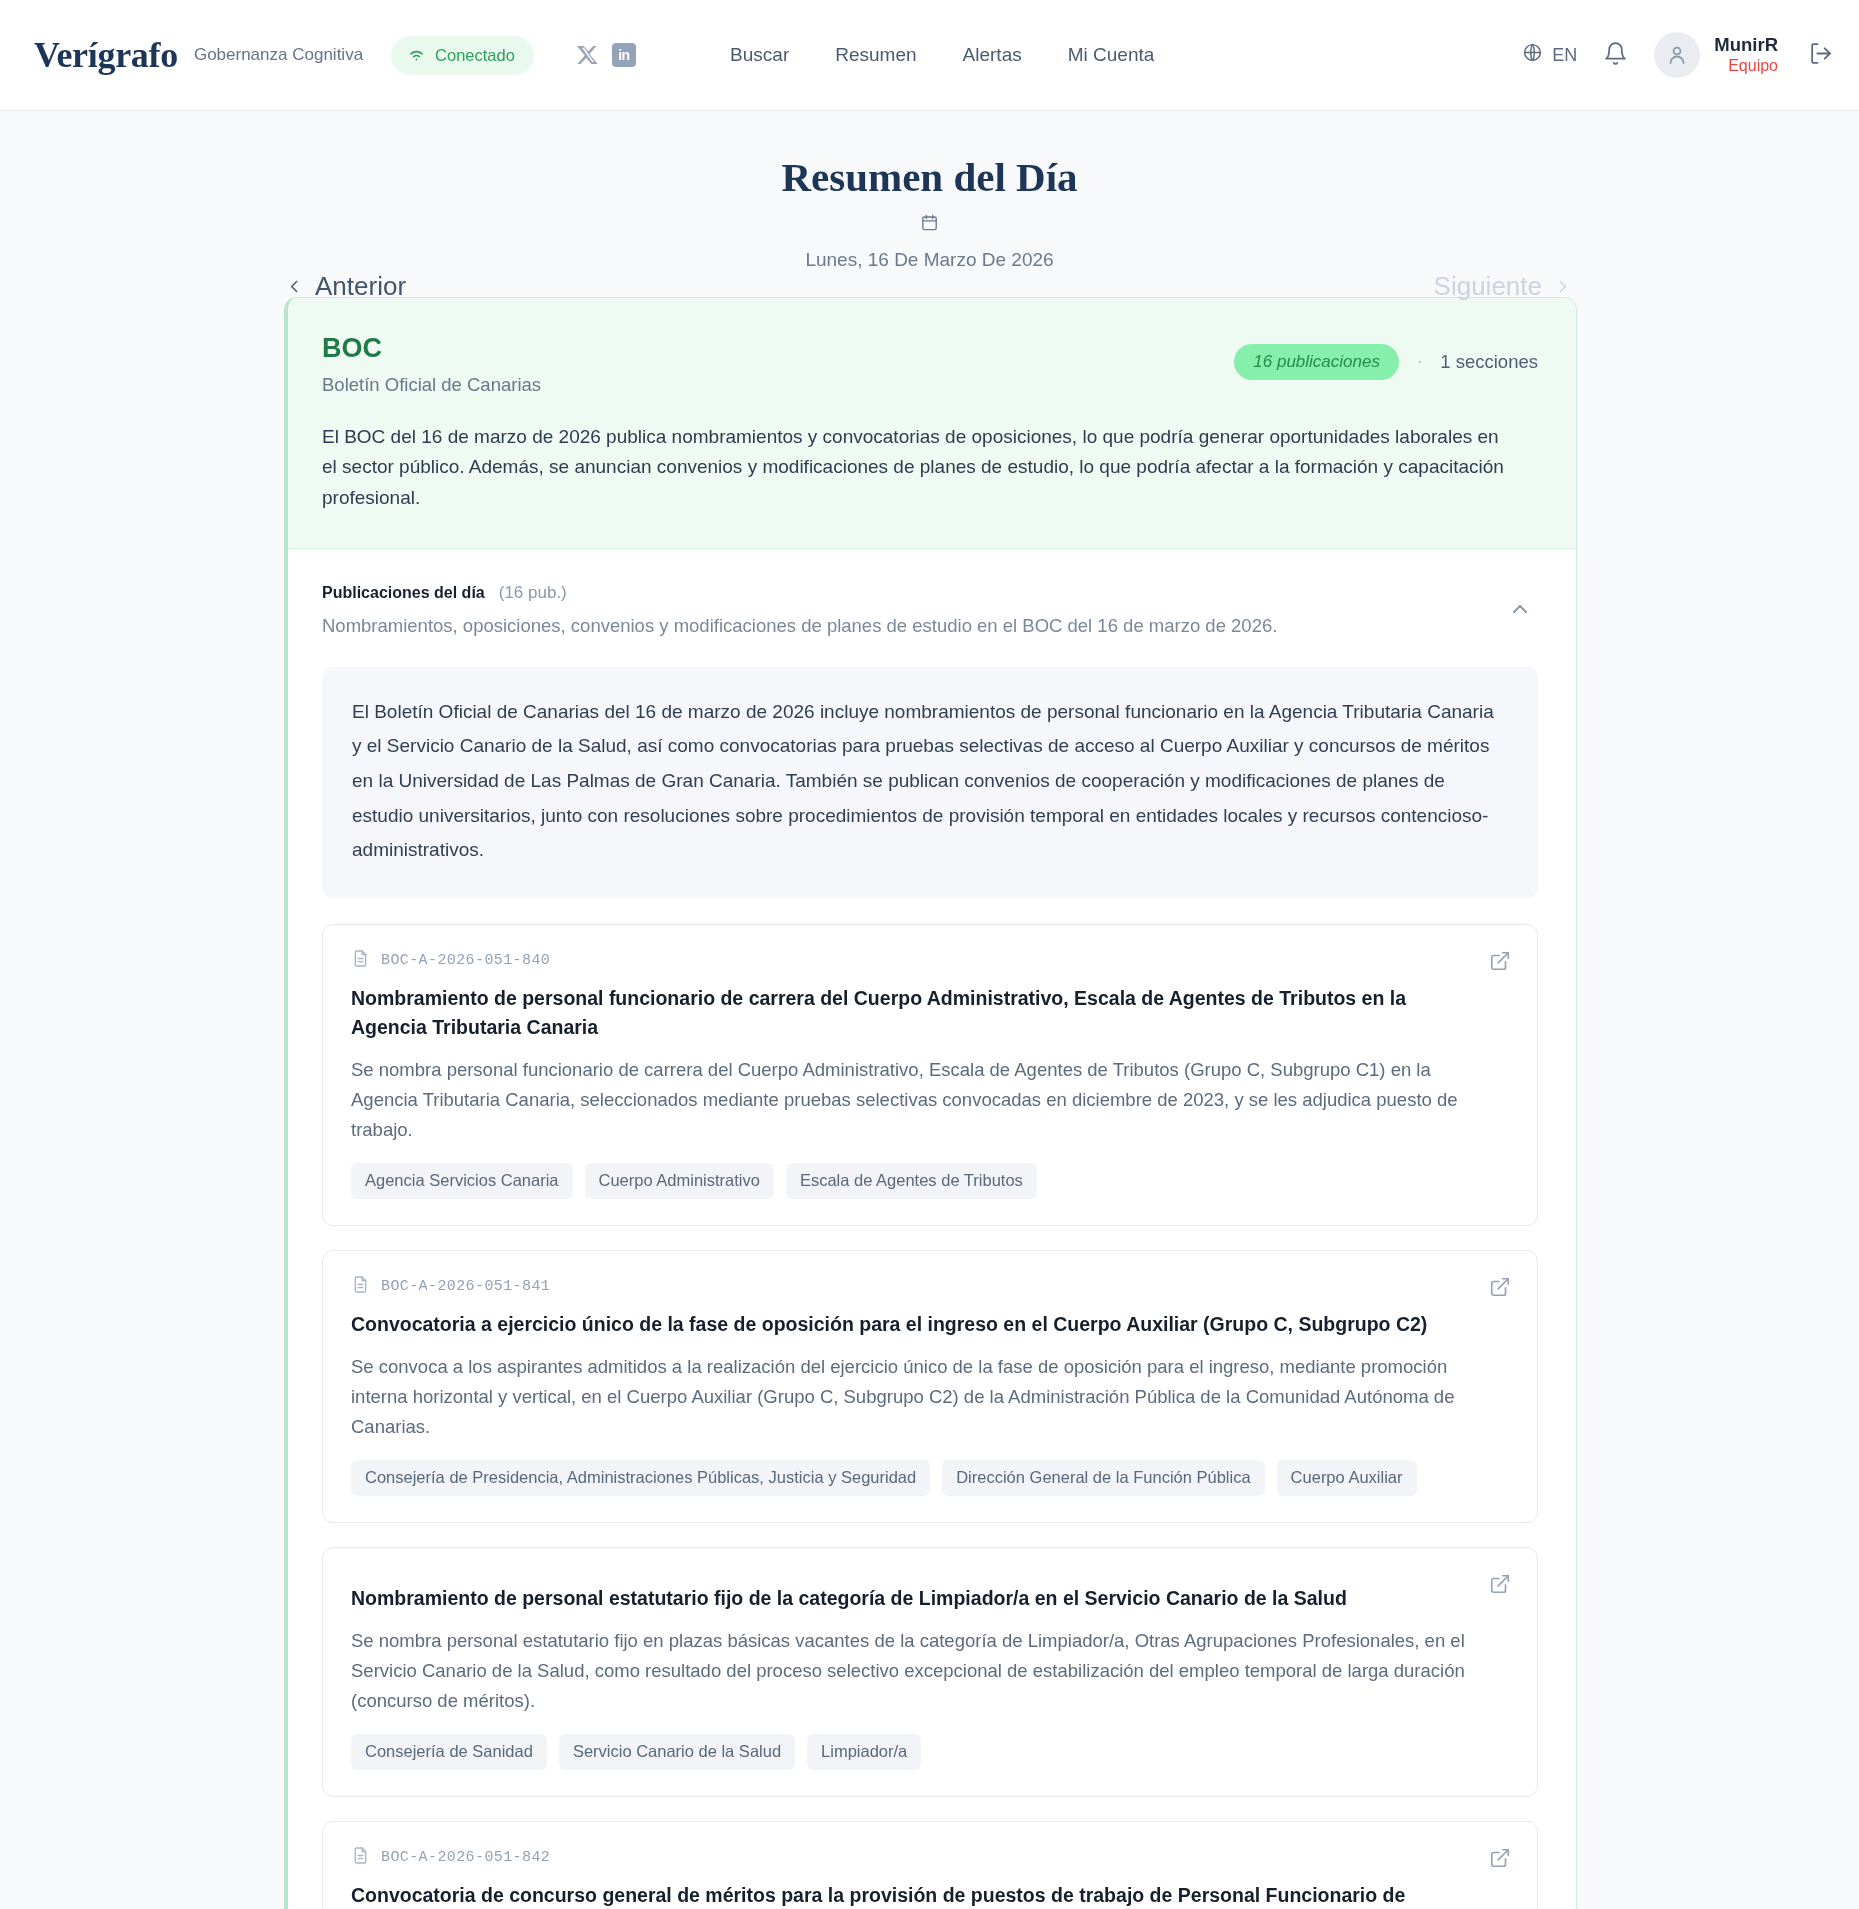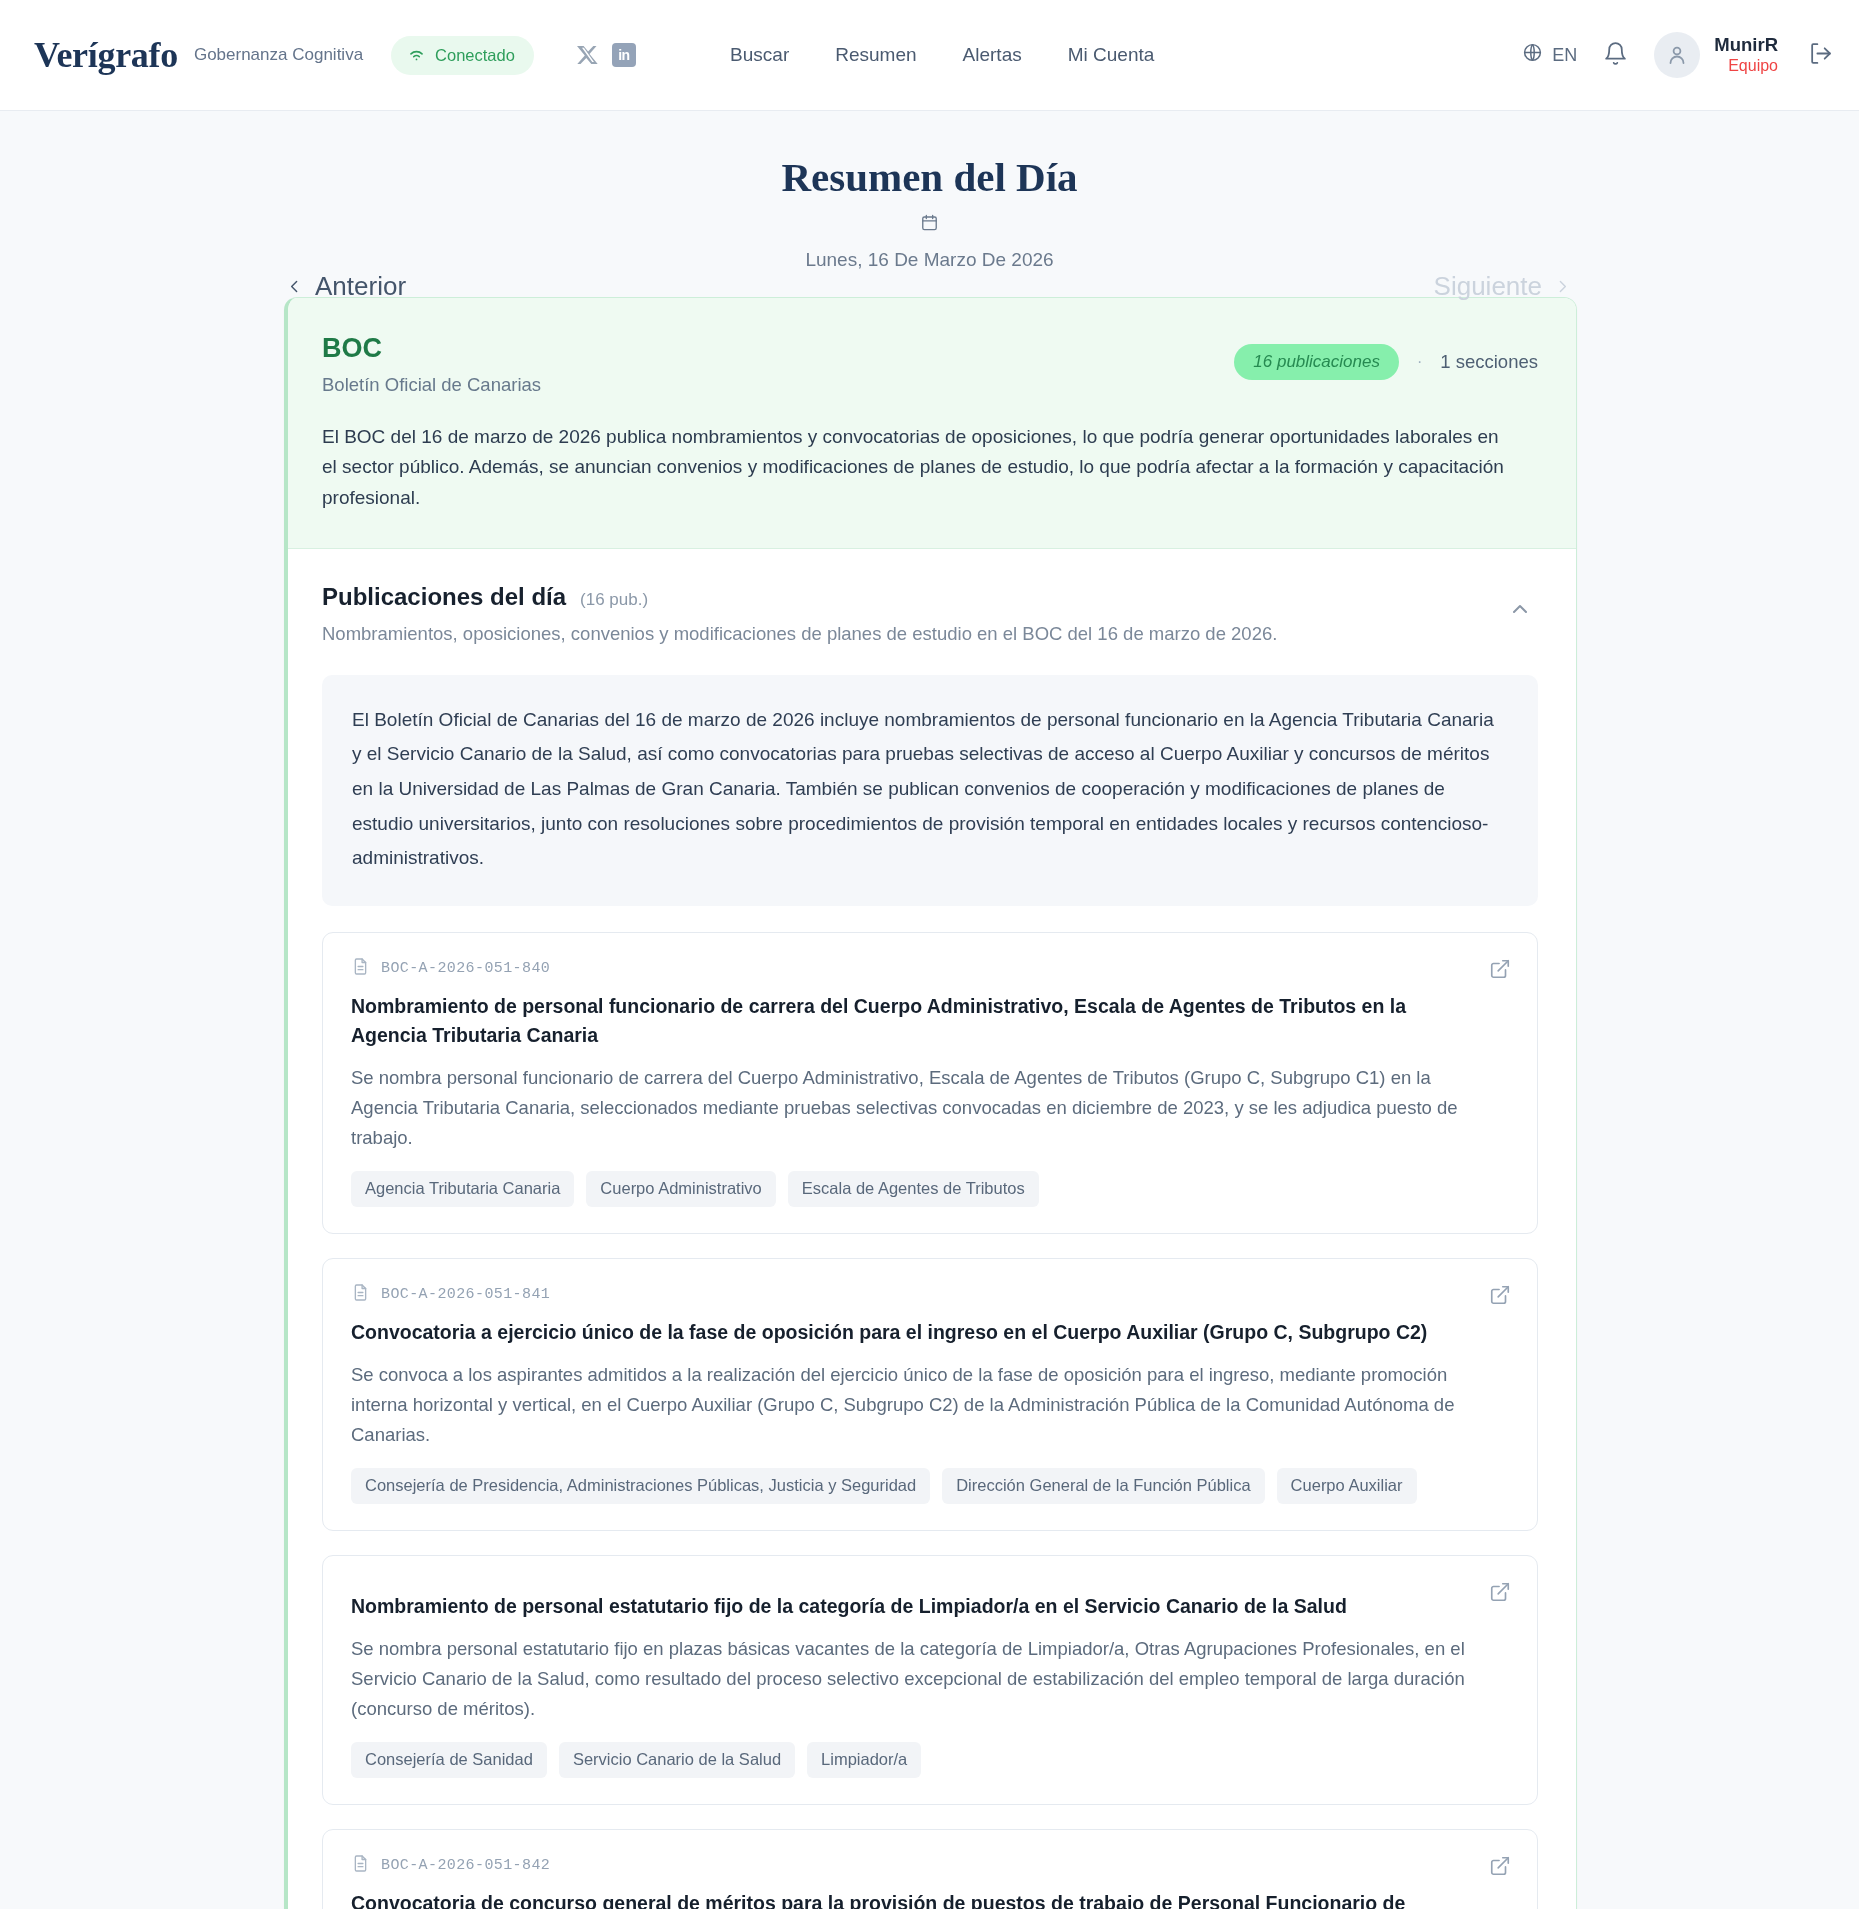--- a/index.html
+++ b/index.html
@@ -150,21 +150,21 @@
     line-height: 1.62;
     color: #2d3c50;
     max-width: 1190px;
   }
 
   
   .section { padding: 34px 38px 30px 34px; }
   .sec-head { display: flex; align-items: flex-start; }
   .sec-head-left { flex: 1; }
   .sec-title-row { display: flex; align-items: baseline; gap: 14px; }
-  .sec-title { font-size: 24px; font-weight: 700; color: #17212e; }
+  .sec-title { font-size: 16px; font-weight: 700; color: #17212e; }
   .sec-count { font-size: 17px; color: #8b98a8; }
   .sec-sub { margin-top: 12px; font-size: 18.5px; color: #7b8899; }
   .chev-btn { padding: 14px 6px 0 20px; color: #8b97a7; cursor: pointer; }
 
   .summary-box {
     margin-top: 30px;
     background: #f5f7fa;
     border-radius: 10px;
     padding: 28px 30px 30px;
   }
@@ -385,21 +385,21 @@
           <span class="ext-btn">
             <svg width="22" height="22" viewBox="0 0 24 24" fill="none" stroke="#94a2b3" stroke-width="1.8" stroke-linecap="round" stroke-linejoin="round">
               <path d="M18 13v6a2 2 0 0 1-2 2H5a2 2 0 0 1-2-2V8a2 2 0 0 1 2-2h6"></path>
                 <path d="M15 3h6v6"></path>
                 <path d="M10 14L21 3"></path>
             </svg>
           </span>
           <div class="pub-title">Nombramiento de personal funcionario de carrera del Cuerpo Administrativo, Escala de Agentes de Tributos en la Agencia Tributaria Canaria</div>
           <div class="pub-desc">Se nombra personal funcionario de carrera del Cuerpo Administrativo, Escala de Agentes de Tributos (Grupo C, Subgrupo C1) en la Agencia Tributaria Canaria, seleccionados mediante pruebas selectivas convocadas en diciembre de 2023, y se les adjudica puesto de trabajo.</div>
           <div class="tags">
-            <span class="tag">Agencia Tributaria Canaria</span>
+            <span class="tag">Agencia Servicios Canaria</span>
             <span class="tag">Cuerpo Administrativo</span>
             <span class="tag">Escala de Agentes de Tributos</span>
           </div>
         </div>
 
         <div class="pub">
           <div class="pub-idrow">
             <span class="doc-ico">
               <svg width="19" height="19" viewBox="0 0 24 24" fill="none" stroke="#a9b5c3" stroke-width="1.7" stroke-linecap="round" stroke-linejoin="round">
                 <path d="M14 2.5H7a1.5 1.5 0 0 0-1.5 1.5v16A1.5 1.5 0 0 0 7 21.5h10a1.5 1.5 0 0 0 1.5-1.5V7z"></path>

